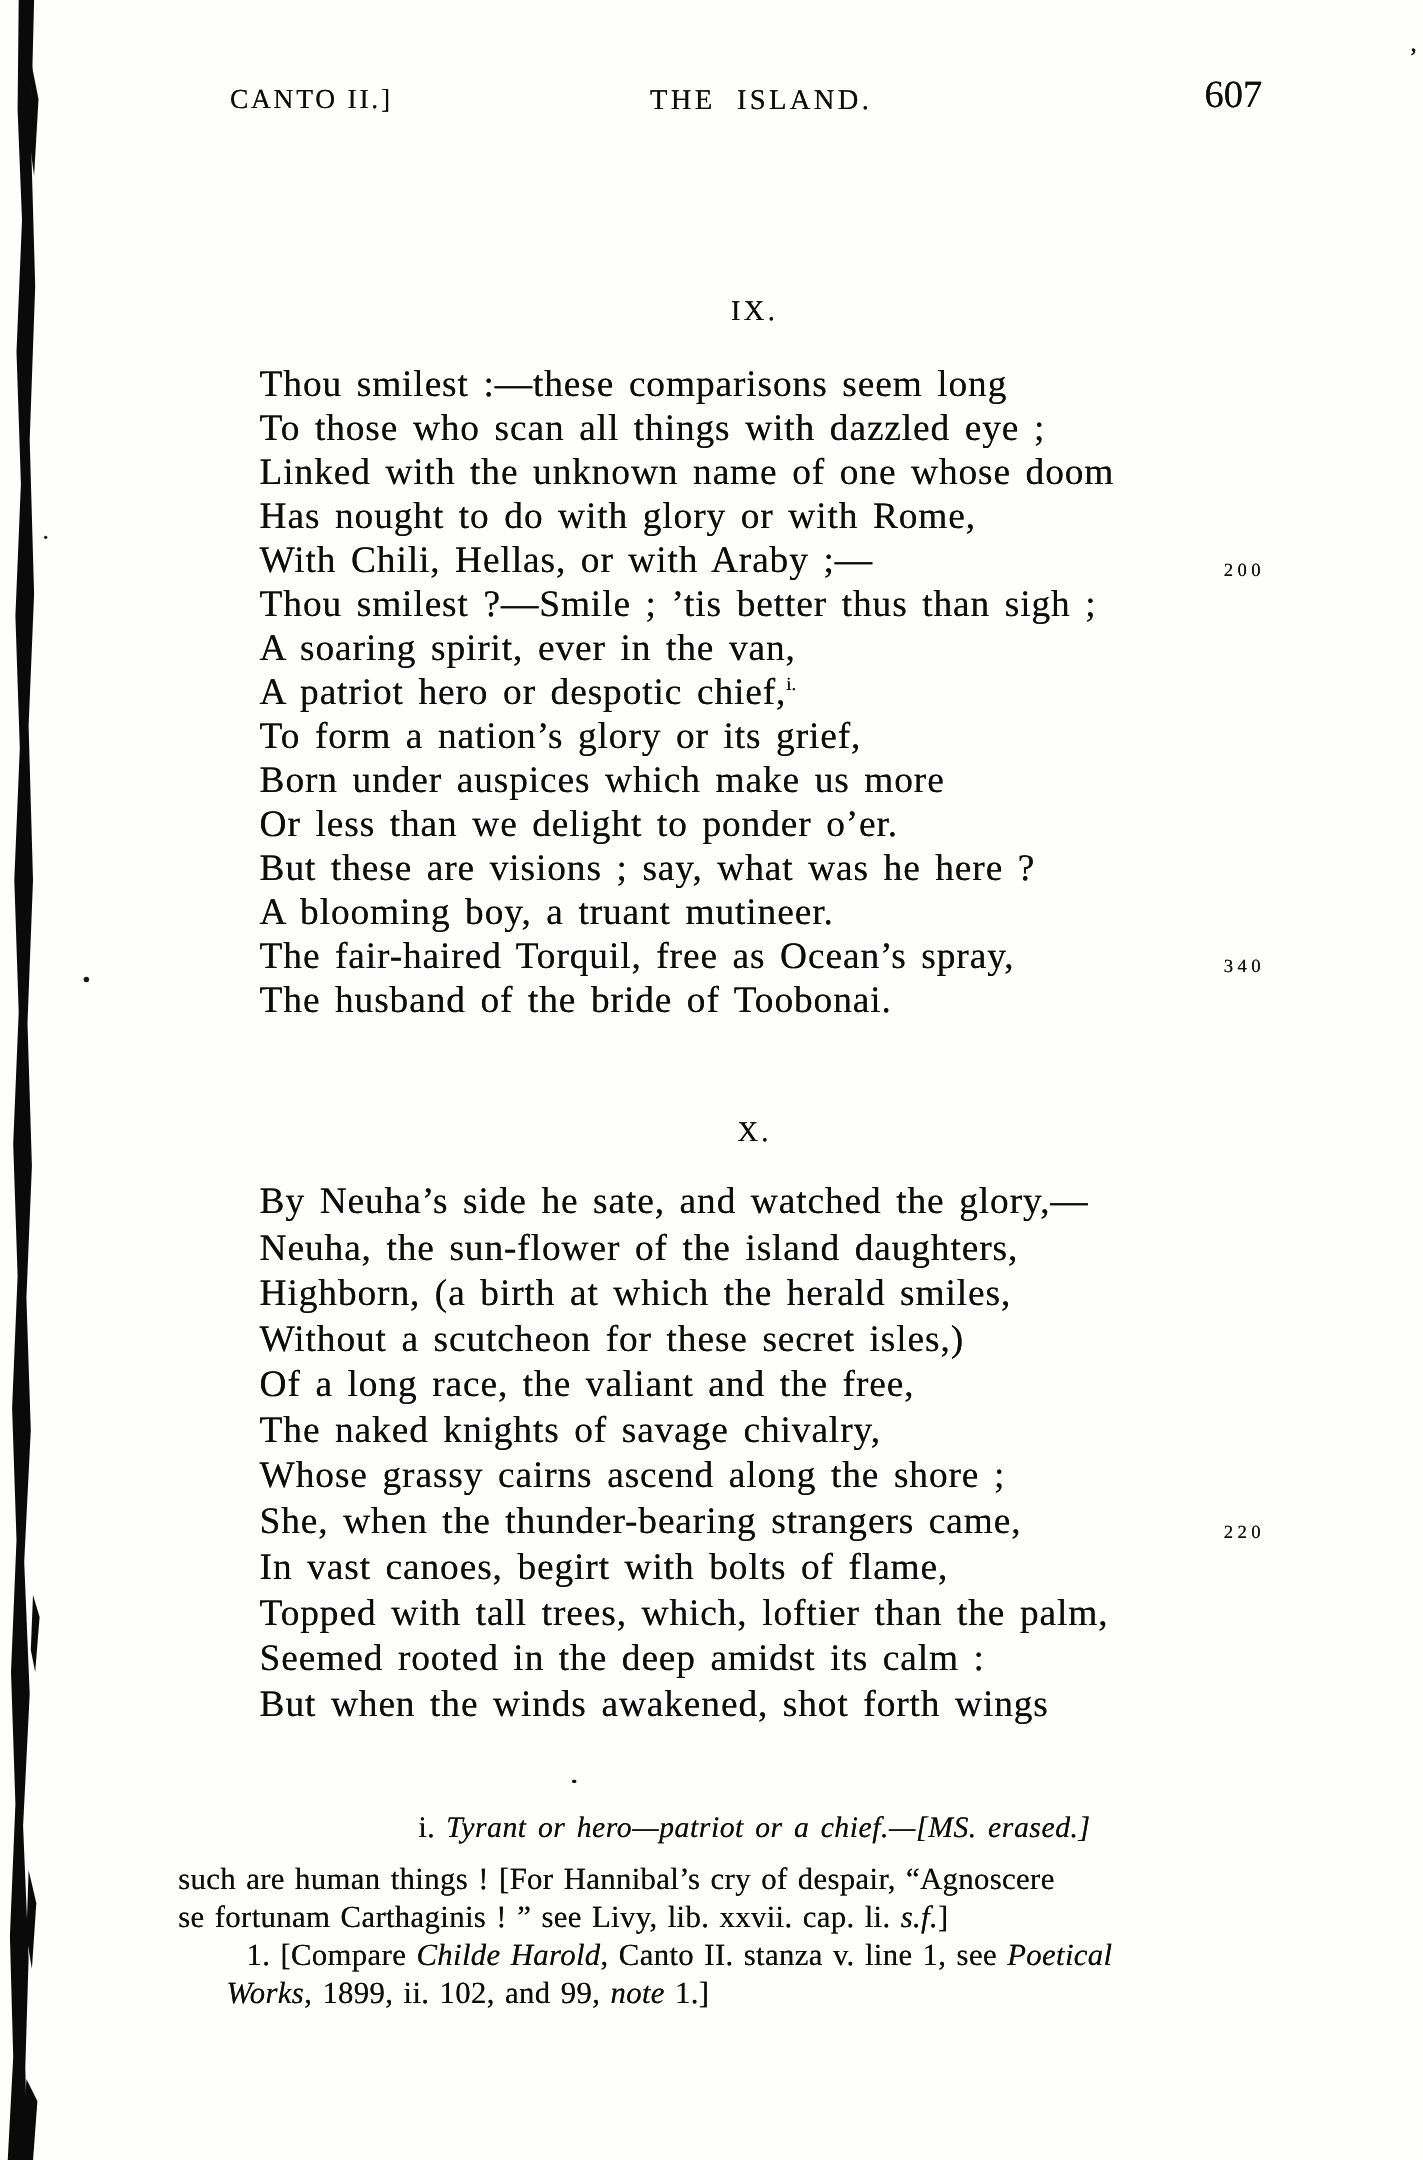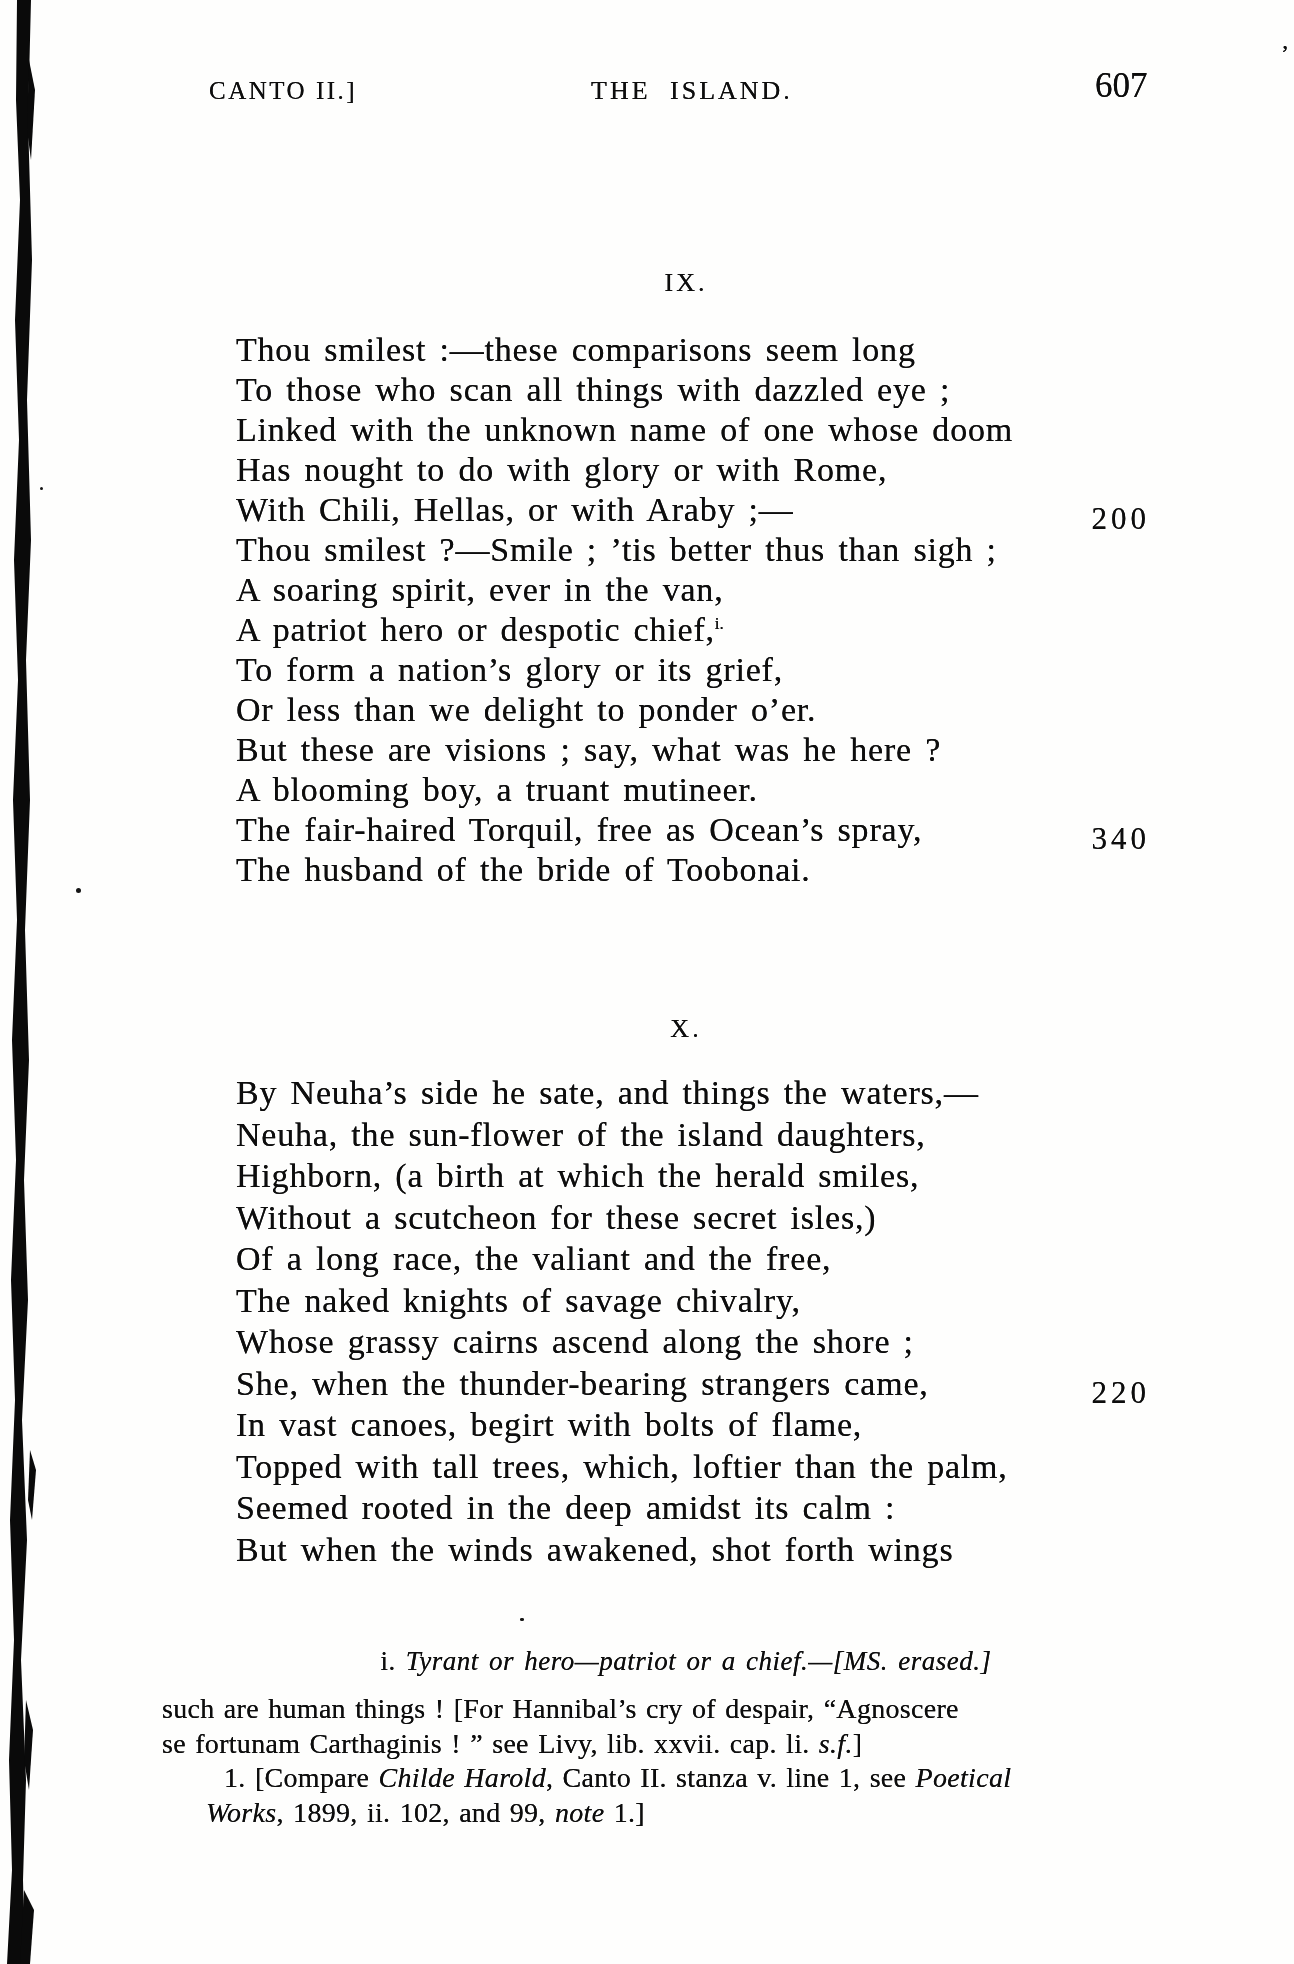--- a/index.html
+++ b/index.html
@@ -21,21 +21,21 @@
   .stanza{position:absolute;left:236px;width:920px;font-size:34px;line-height:40px;
           letter-spacing:0.8px;word-spacing:4px;}
   .couplet{top:142px;}
   .s-ix{top:330px;}
   .s-x{top:1072px;line-height:41.5px;}
   .verse-line{position:relative;white-space:nowrap;}
   .stanza-heading{position:absolute;left:236px;width:900px;text-align:center;
                   font-size:26px;letter-spacing:3px;}
   .h-ix{top:268px;}
   .h-x{top:1014px;}
-  .line-num{position:absolute;right:6px;top:9px;font-size:31px;letter-spacing:4px;}
+  .line-num{position:absolute;right:6px;top:9px;font-size:17px;letter-spacing:4px;}
   sup.note-ref{font-size:0.5em;vertical-align:super;line-height:0;letter-spacing:0;}
   
   .apparatus{position:absolute;left:236px;width:900px;top:1646px;text-align:center;
              font-size:27px;letter-spacing:0.5px;word-spacing:3px;}
   .ap-marker{font-style:normal;margin-right:10px;}
   .it{font-style:italic;}
   .footnotes{position:absolute;left:162px;width:1010px;top:1692px;
              font-size:28px;line-height:34.5px;letter-spacing:0.3px;word-spacing:2px;}
   .fn-line{white-space:nowrap;}
   .fn-line.indent{text-indent:62px;}
@@ -81,30 +81,31 @@
   <div class="stanza s-ix">
       <div class="verse-line"><span>Thou smilest :—these comparisons seem long</span></div>
       <div class="verse-line"><span>To those who scan all things with dazzled eye ;</span></div>
       <div class="verse-line"><span>Linked with the unknown name of one whose doom</span></div>
       <div class="verse-line"><span>Has nought to do with glory or with Rome,</span></div>
       <div class="verse-line"><span>With Chili, Hellas, or with Araby ;—</span><span class="line-num">200</span></div>
       <div class="verse-line"><span>Thou smilest ?—Smile ; ’tis better thus than sigh ;</span></div>
       <div class="verse-line"><span>A soaring spirit, ever in the van,</span></div>
       <div class="verse-line"><span>A patriot hero or despotic chief,</span><sup class="note-ref">i.</sup></div>
       <div class="verse-line"><span>To form a nation’s glory or its grief,</span></div>
+      <div class="verse-line"><span>Born under auspices which make us more</span></div>
       <div class="verse-line"><span>Or less than we delight to ponder o’er.</span></div>
       <div class="verse-line"><span>But these are visions ; say, what was he here ?</span></div>
       <div class="verse-line"><span>A blooming boy, a truant mutineer.</span></div>
       <div class="verse-line"><span>The fair-haired Torquil, free as Ocean’s spray,</span><span class="line-num">340</span></div>
       <div class="verse-line"><span>The husband of the bride of Toobonai.</span></div>
     </div>
 
   <div class="stanza-heading h-x">X.</div>
   <div class="stanza s-x">
-      <div class="verse-line"><span>By Neuha’s side he sate, and things the waters,—</span></div>
+      <div class="verse-line"><span>By Neuha’s side he sate, and watched the glory,—</span></div>
       <div class="verse-line"><span>Neuha, the sun-flower of the island daughters,</span></div>
       <div class="verse-line"><span>Highborn, (a birth at which the herald smiles,</span></div>
       <div class="verse-line"><span>Without a scutcheon for these secret isles,)</span></div>
       <div class="verse-line"><span>Of a long race, the valiant and the free,</span></div>
       <div class="verse-line"><span>The naked knights of savage chivalry,</span></div>
       <div class="verse-line"><span>Whose grassy cairns ascend along the shore ;</span></div>
       <div class="verse-line"><span>She, when the thunder-bearing strangers came,</span><span class="line-num">220</span></div>
       <div class="verse-line"><span>In vast canoes, begirt with bolts of flame,</span></div>
       <div class="verse-line"><span>Topped with tall trees, which, loftier than the palm,</span></div>
       <div class="verse-line"><span>Seemed rooted in the deep amidst its calm :</span></div>

